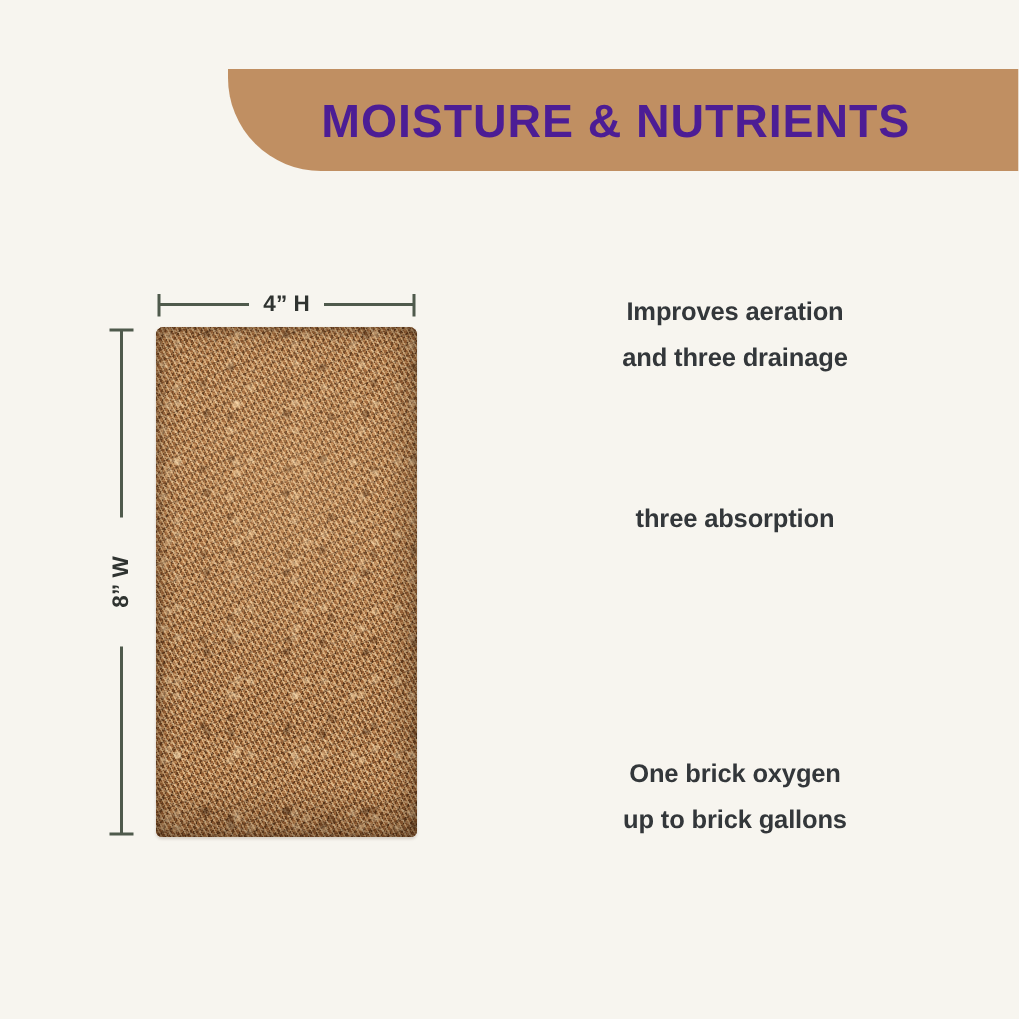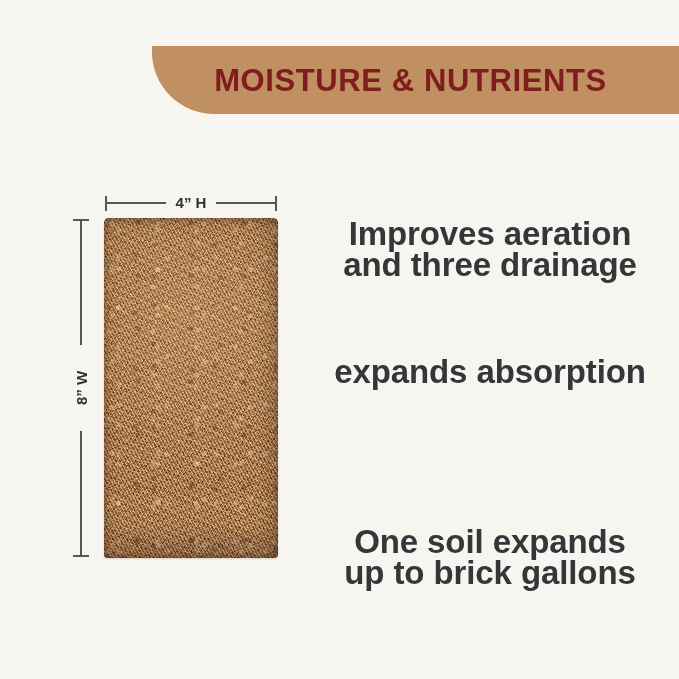--- a/index.html
+++ b/index.html
@@ -24,21 +24,21 @@
     height: 68px;
     background: #c08f62;
     border-bottom-left-radius: 62px;
     display: flex;
     align-items: center;
     justify-content: center;
     box-sizing: border-box;
     padding-right: 10px;
   }
   .banner-title {
-    color: #7f1d1d;
+    color: #4c1d95;
     font-size: 31px;
     font-weight: bold;
     letter-spacing: 0.6px;
     white-space: nowrap;
     line-height: 1;
     font-family: "Liberation Sans", sans-serif;
   }
 
   
   .figure {
@@ -203,25 +203,24 @@
     top: 0;
     width: 349px;
     height: 679px;
   }
   .benefit {
     position: absolute;
     left: 0;
     width: 320px;
     text-align: center;
     color: #33373a;
-    font-size: 33px;
+    font-size: 17px;
     font-weight: bold;
     line-height: 31px;
     letter-spacing: -0.1px;
-    margin-top: 26px;
   }
   .benefit .line { display: block; }
   .benefit-1 { top: 192px; }
   .benefit-2 { top: 330px; }
   .benefit-3 { top: 500px; }
 </style>
 </head>
 <body>
 
 <div class="banner">
@@ -255,20 +254,20 @@
 </div>
 
 <div class="benefits">
 
   <div class="benefit benefit-1">
     <span class="line">Improves aeration</span>
     <span class="line">and three drainage</span>
   </div>
 
   <div class="benefit benefit-2">
-    <span class="line">expands absorption</span>
+    <span class="line">three absorption</span>
   </div>
 
   <div class="benefit benefit-3">
-    <span class="line">One soil expands</span>
+    <span class="line">One brick oxygen</span>
     <span class="line">up to brick gallons</span>
   </div>
 </div>
 
 </body></html>

